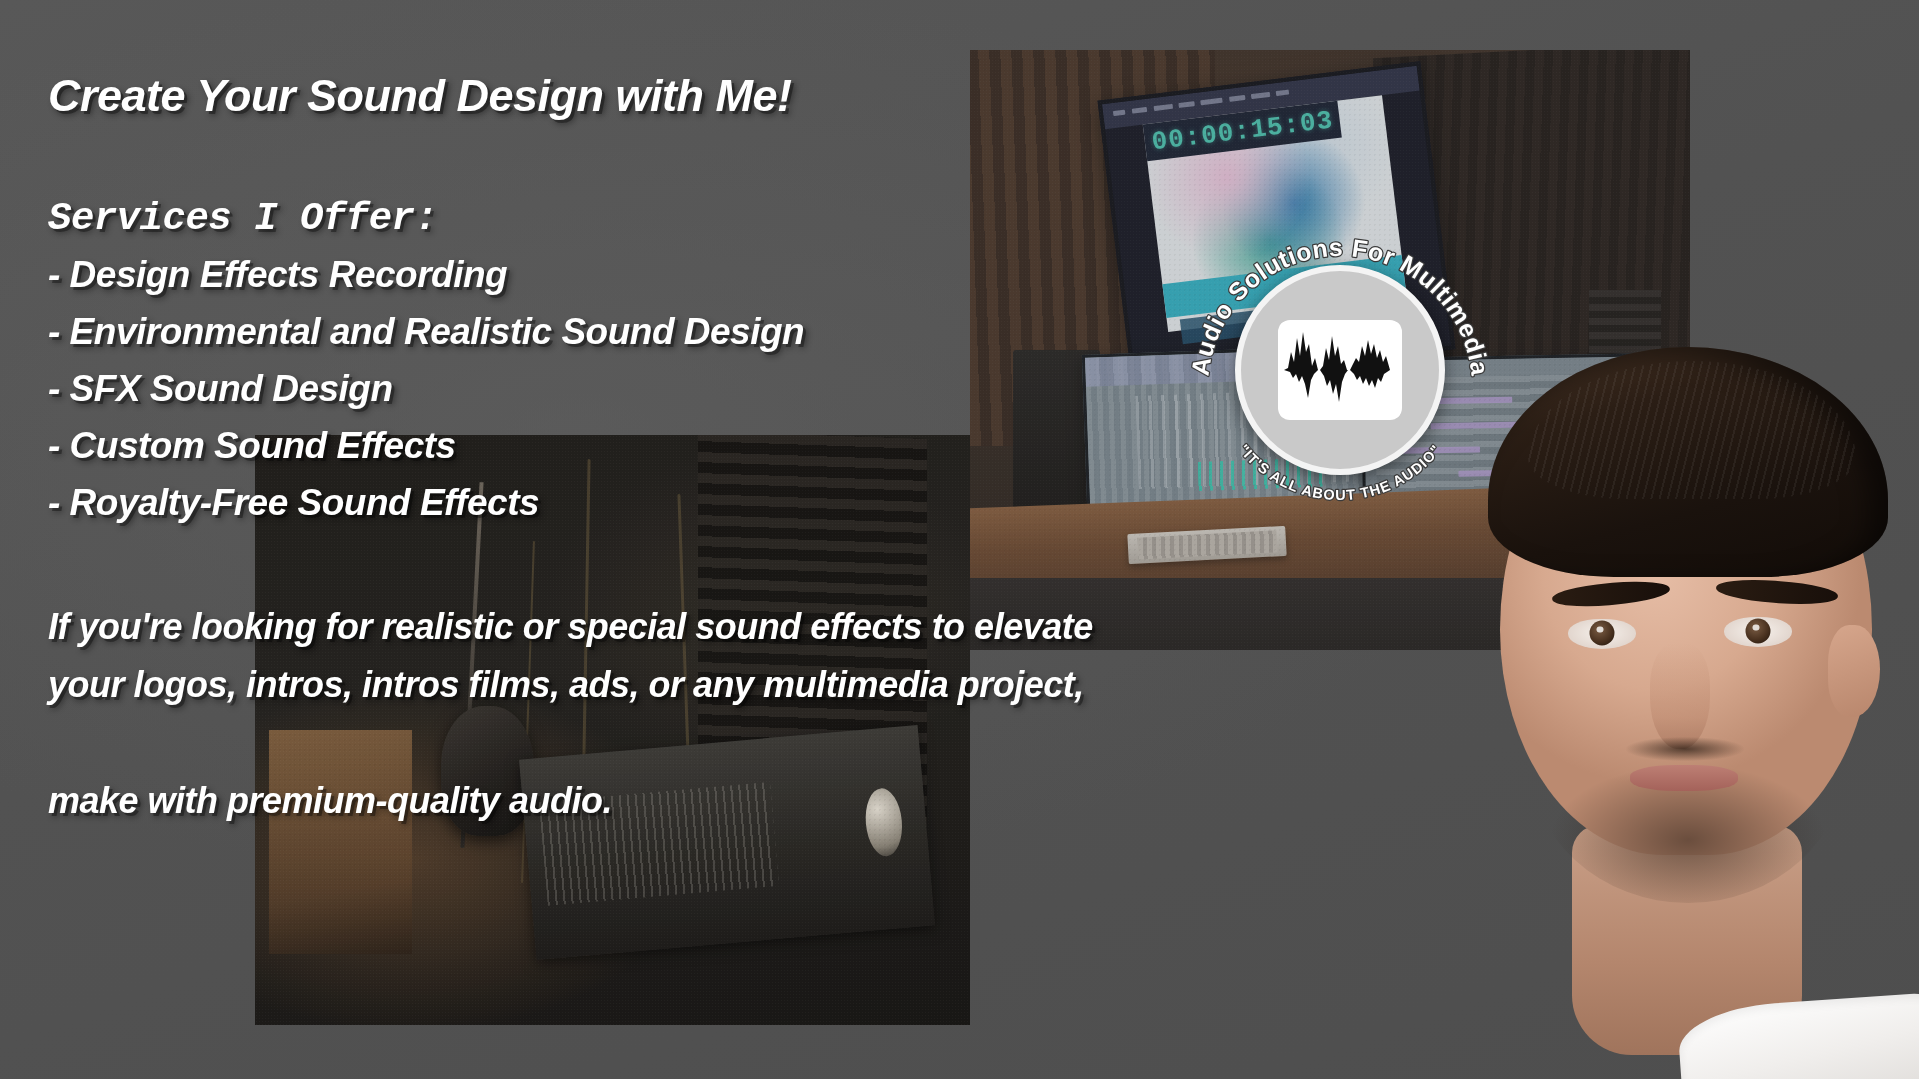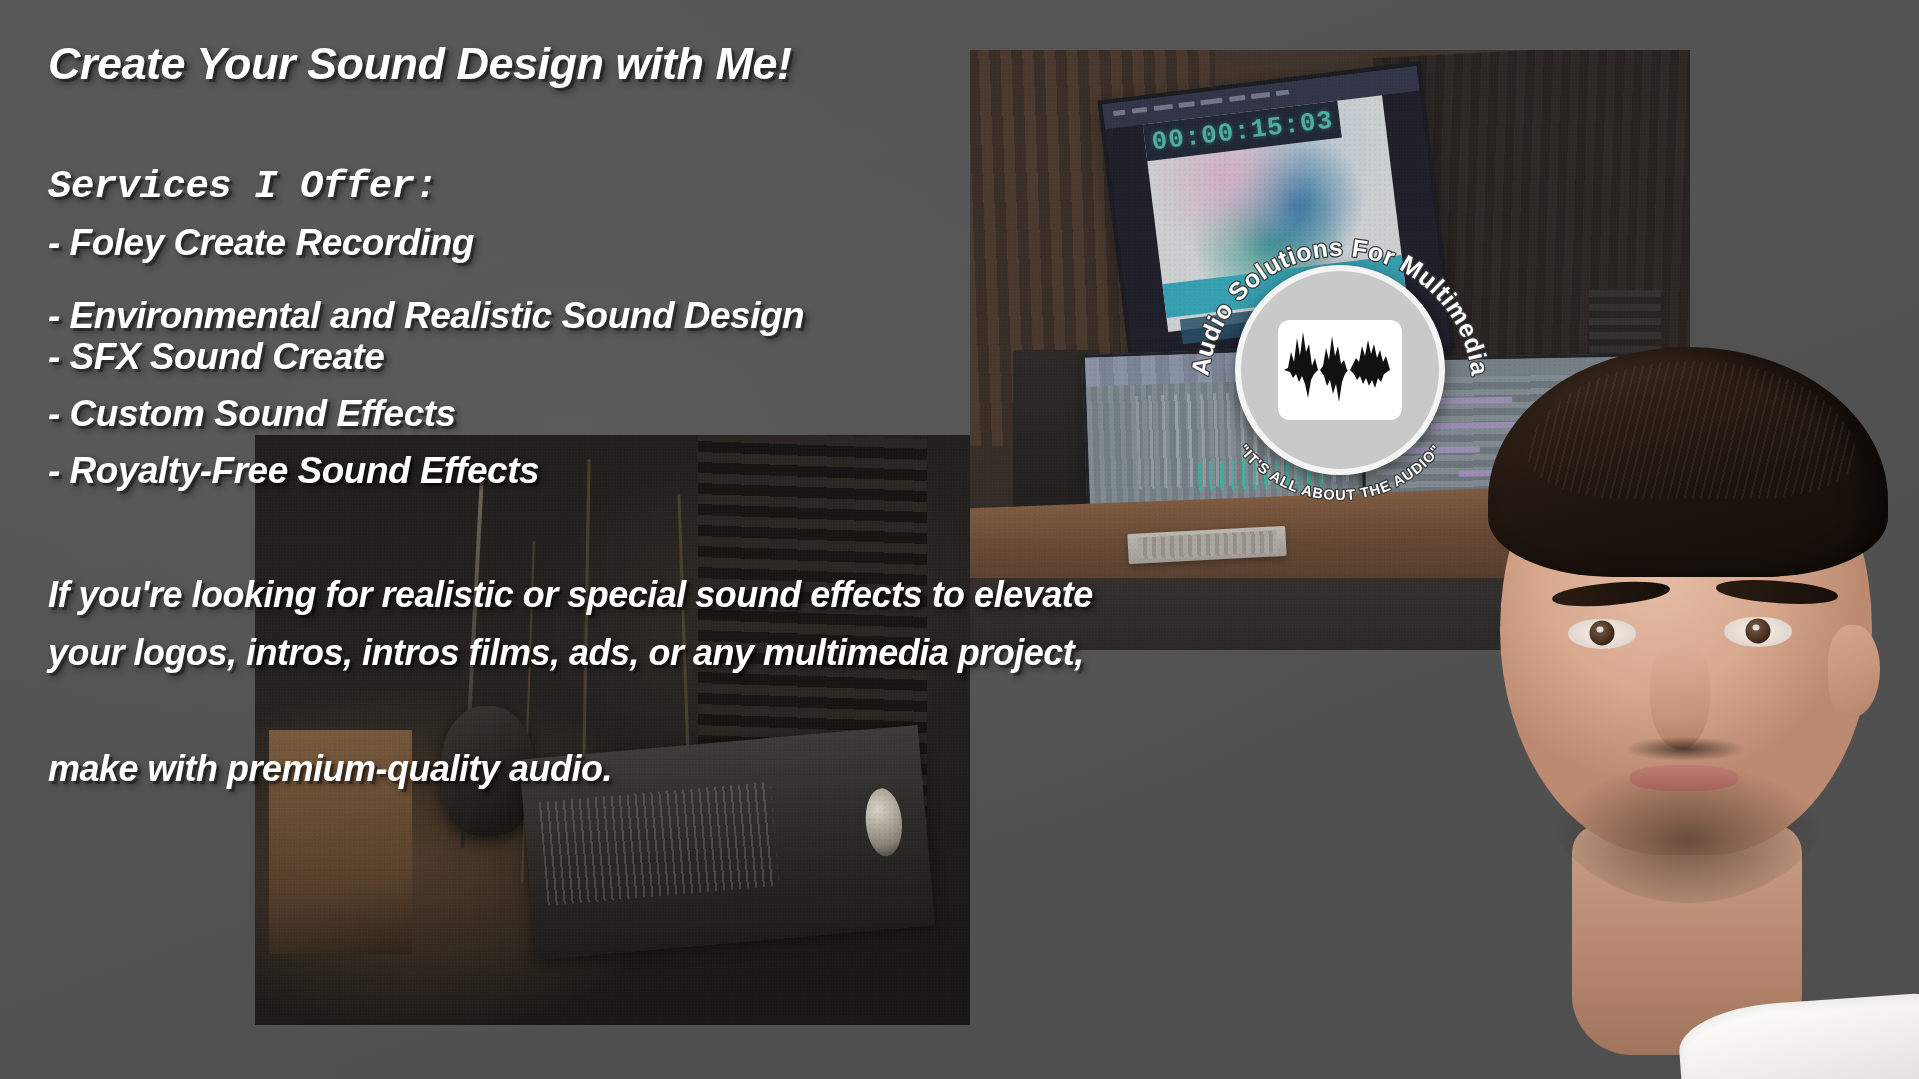--- a/index.html
+++ b/index.html
@@ -443,26 +443,27 @@
     color:#ffffff;
     font-family:"Liberation Sans", sans-serif;
     font-weight:bold;
     font-style:italic;
     letter-spacing:-0.5px;
     text-shadow:
        3px 3px 0 rgba(0,0,0,.35),
        4px 4px 6px rgba(0,0,0,.45);
     white-space:nowrap;
     pointer-events:auto;
+    margin-top:32px;
   }
   .headline { top:38px; left:0; font-size:45px; }
   .sub-head { top:165px; left:0; font-size:39px;font-family:Liberation Mono, monospace; }
   .svc { left:0; font-size:37px; }
   .svc-0 { top:222px; }
-  .svc-1 { top:295px; }
+  .svc-1 { top:279px; }
   .svc-2 { top:336px; }
   .svc-3 { top:393px; }
   .svc-4 { top:450px; }
   .para-line { left:0; font-size:36px; }
   .para-0 { top:574px; }
   .para-1 { top:632px; }
   .para-2 { top:690px; }
   .para-3 { top:748px; }
 </style>
 </head>
@@ -600,23 +601,23 @@
     <div class="mouth"></div>
     <div class="shirt"></div>
   </div>
 
   <div class="text-col">
 
     <div class="txt headline">Create Your Sound Design with Me!</div>
 
     <div class="txt sub-head">Services I Offer:</div>
 
-    <div class="txt svc svc-0">- Foley Create Recording</div>
+    <div class="txt svc svc-0">- Design Effects Recording</div>
     <div class="txt svc svc-1">- Environmental and Realistic Sound Design</div>
-    <div class="txt svc svc-2">- SFX Sound Create</div>
+    <div class="txt svc svc-2">- SFX Sound Design</div>
     <div class="txt svc svc-4">- Royalty-Free Sound Effects</div>
     <div class="txt svc svc-3">- Custom Sound Effects</div>
 
     <div class="txt para-line para-0">If you're looking for realistic or special sound effects to elevate</div>
     <div class="txt para-line para-1">your logos, intros, intros films, ads, or any multimedia project,</div>
     <div class="txt para-line para-3">make with premium-quality audio.</div>
   </div>
 
 </div>
 

